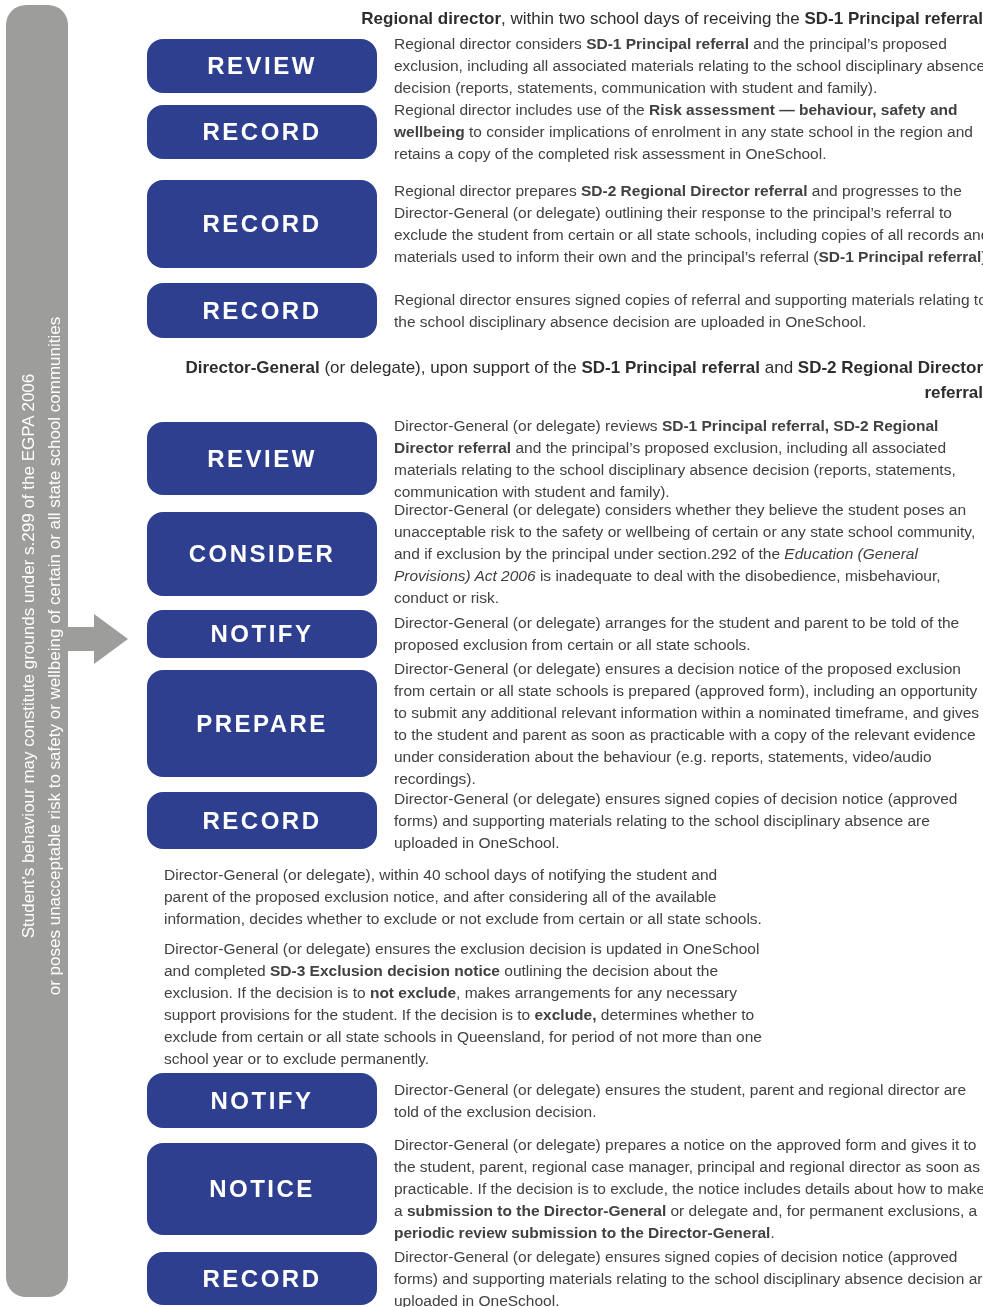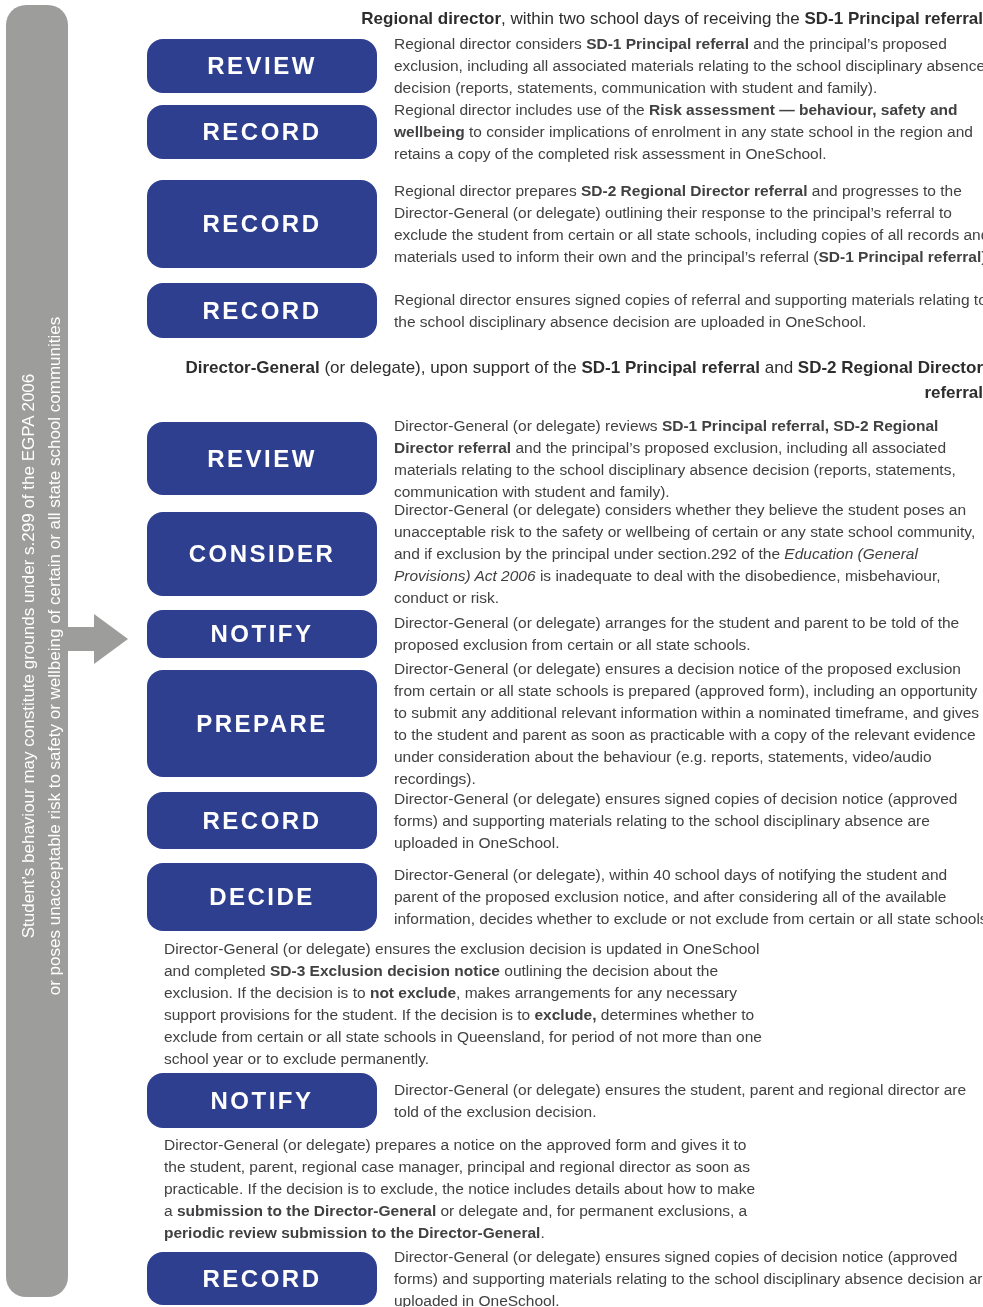--- a/index.html
+++ b/index.html
@@ -122,35 +122,35 @@
         </div>
         <div class="desc"><span>Director-General (or delegate) ensures a decision notice of the proposed exclusion from certain or all state schools is prepared (approved form), including an opportunity to submit any additional relevant information within a nominated timeframe, and gives it to the student and parent as soon as practicable with a copy of the relevant evidence under consideration about the behaviour (e.g. reports, statements, video/audio recordings).</span></div>
       </div>
       <div class="row" style="top: 792px; height: 57px;">
         <div class="box">
           <span class="box-label">RECORD</span>
         </div>
         <div class="desc"><span>Director-General (or delegate) ensures signed copies of decision notice (approved forms) and supporting materials relating to the school disciplinary absence are uploaded in OneSchool.</span></div>
       </div>
       <div class="row" style="top: 863px; height: 68px;">
-        <div class="box">
-          <span class="box-label">DECIDE</span>
-        </div>
         <div class="desc"><span>Director-General (or delegate), within 40 school days of notifying the student and parent of the proposed exclusion notice, and after considering all of the available information, decides whether to exclude or not exclude from certain or all state schools.</span></div>
       </div>
       <div class="row" style="top: 945px; height: 118px;">
         <div class="desc"><span>Director-General (or delegate) ensures the exclusion decision is updated in OneSchool and completed </span><span class="b">SD-3 Exclusion decision notice</span><span> outlining the decision about the exclusion. If the decision is to </span><span class="b">not exclude</span><span>, makes arrangements for any necessary support provisions for the student. If the decision is to </span><span class="b">exclude,</span><span> determines whether to exclude from certain or all state schools in Queensland, for period of not more than one school year or to exclude permanently.</span></div>
       </div>
       <div class="row" style="top: 1073px; height: 55px;">
         <div class="box">
           <span class="box-label">NOTIFY</span>
         </div>
         <div class="desc"><span>Director-General (or delegate) ensures the student, parent and regional director are told of the exclusion decision.</span></div>
       </div>
       <div class="row" style="top: 1143px; height: 92px;">
+        <div class="box">
+          <span class="box-label">NOTICE</span>
+        </div>
         <div class="desc"><span>Director-General (or delegate) prepares a notice on the approved form and gives it to the student, parent, regional case manager, principal and regional director as soon as practicable. If the decision is to exclude, the notice includes details about how to make a </span><span class="b">submission to the Director-General</span><span> or delegate and, for permanent exclusions, a </span><span class="b">periodic review submission to the Director-General</span><span>.</span></div>
       </div>
       <div class="row" style="top: 1252px; height: 53px;">
         <div class="box">
           <span class="box-label">RECORD</span>
         </div>
         <div class="desc"><span>Director-General (or delegate) ensures signed copies of decision notice (approved forms) and supporting materials relating to the school disciplinary absence decision are uploaded in OneSchool.</span></div>
       </div>
     </div>
 

